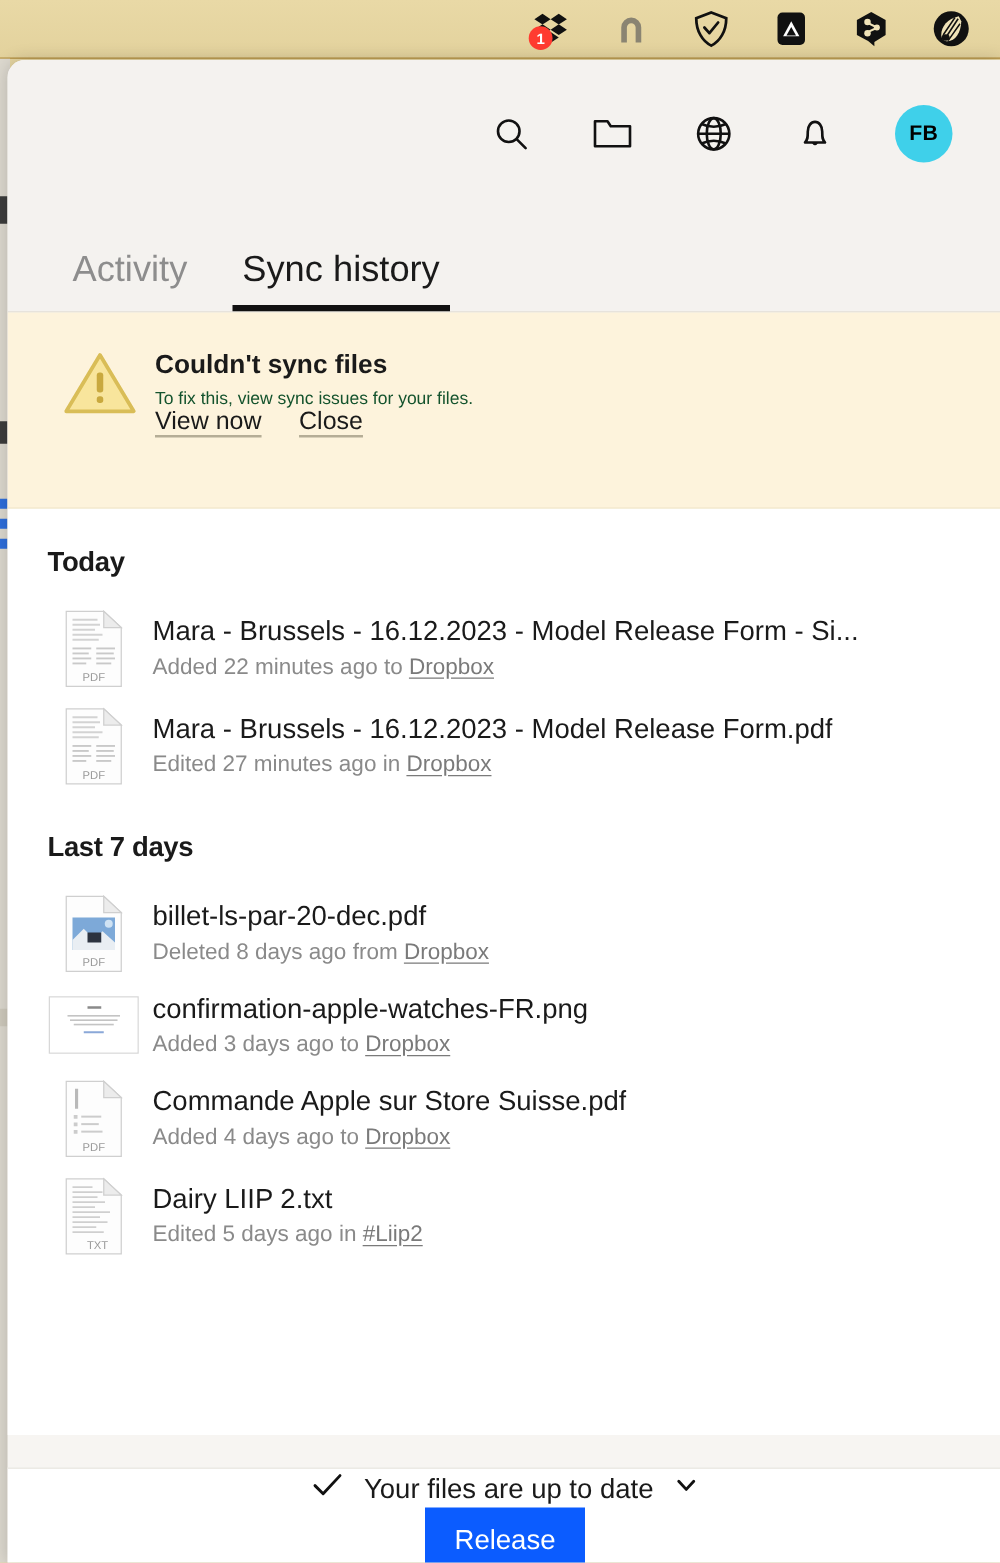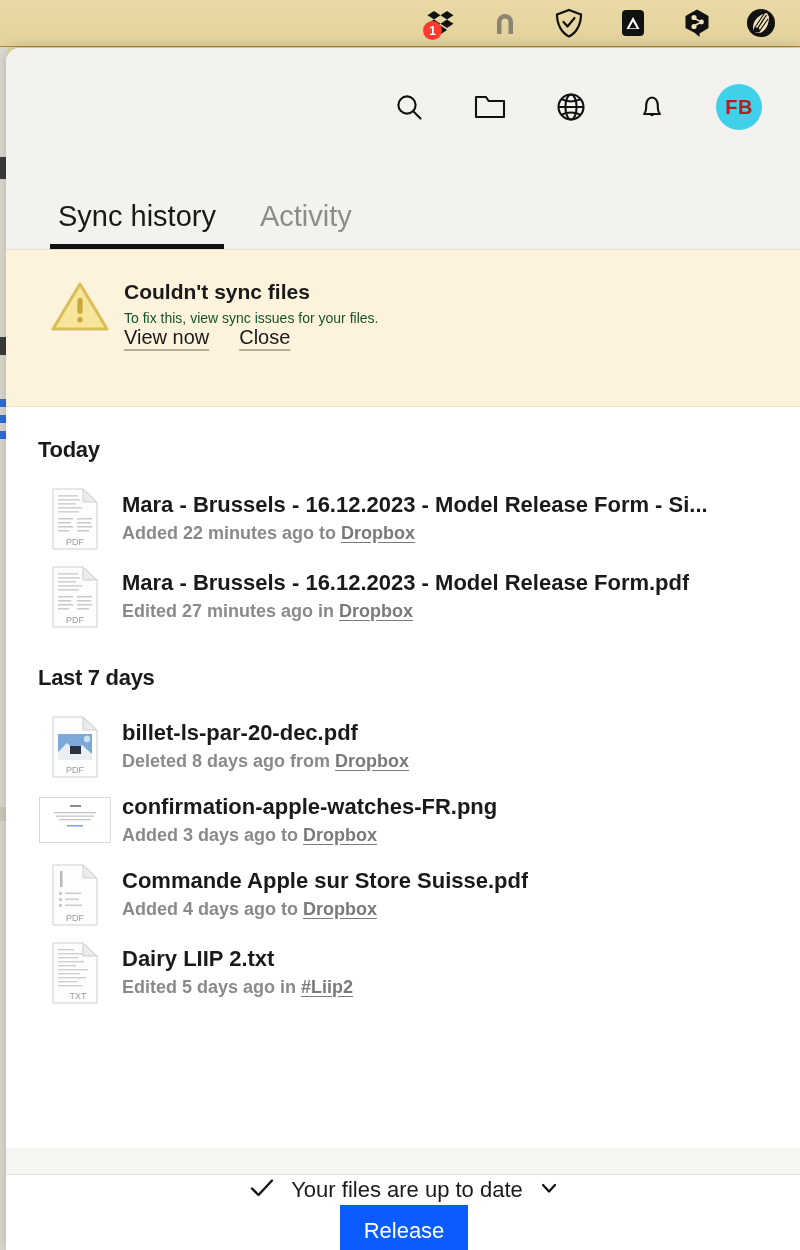--- a/index.html
+++ b/index.html
@@ -60,22 +60,22 @@
     padding-right:38px; gap:47px;
     padding-top:14px;
   }
   .tb-btn {
     width:34px; height:34px;
     display:flex; align-items:center; justify-content:center;
     cursor:pointer;
   }
   #avatar {
     width:46px; height:46px; border-radius:50%;
-    background:#3fd0ea; color:#b91c1c;
-    font-size:20px; font-weight:bold; letter-spacing:.3px;
+    background:#3fd0ea; color:#000000;
+    font-size:17px; font-weight:bold; letter-spacing:.3px;
     display:flex; align-items:center; justify-content:center;
     cursor:pointer;
   }
 
   
   #tabs {
     height:98px; background:#f4f2ef;
     display:flex; align-items:flex-end; padding-left:30px; gap:0;
     border-bottom:1px solid #e2ded6;
   }
@@ -113,21 +113,21 @@
     overflow:hidden; padding:0 0 0 0;
   }
   .section-title {
     font-size:22px; font-weight:bold; color:#1a1a1a;
     padding:30px 0 16px 32px; letter-spacing:-.3px;
   }
   .file-row {
     display:flex; align-items:center; gap:22px;
     padding:9px 24px 9px 44px; cursor:pointer;
   }
-  .file-meta { min-width:0;font-weight:bold; }
+  .file-meta { min-width:0; }
   .file-name {
     font-size:22px; color:#1a1a1a;
     white-space:nowrap; overflow:hidden; text-overflow:ellipsis;
     max-width:660px; margin-bottom:5px;
   }
   .file-sub { font-size:18px; color:#8a8a8a; }
   .file-sub .loc {
     color:#7a7a7a; text-decoration:underline;
     text-underline-offset:3px; cursor:pointer;
   }
@@ -261,22 +261,22 @@
       <div class="tb-btn">
         <svg width="30" height="30" viewBox="0 0 30 30">
           <path d="M7 22 C9.4 19.6 9.2 17.5 9.2 13.3 C9.2 8.8 11.8 5.5 15 5.5 C18.2 5.5 20.8 8.8 20.8 13.3 C20.8 17.5 20.6 19.6 23 22 Z" fill="none" stroke="#111" stroke-width="2.1" stroke-linejoin="round"></path>
           <path d="M12.3 22 Q15 26.5 17.7 22 Z" fill="#111"></path>
         </svg>
       </div>
       <div id="avatar">FB</div>
     </div>
 
     <div id="tabs">
+      <div class="tab">Activity</div>
       <div class="tab active">Sync history</div>
-      <div class="tab">Activity</div>
     </div>
 
     <div id="banner">
       <div style="flex:0 0 auto;padding-top:4px;">
         <svg width="60" height="54" viewBox="0 0 60 54">
           <path d="M30 4 L57 49 L3 49 Z" fill="#f8e59c" stroke="#d9bd57" stroke-width="3" stroke-linejoin="round"></path>
           <rect x="27.4" y="18" width="5.2" height="16" rx="2.2" fill="#c9a93e"></rect>
           <rect x="27.4" y="37" width="5.2" height="5.4" rx="2.2" fill="#c9a93e"></rect>
         </svg>
       </div>

